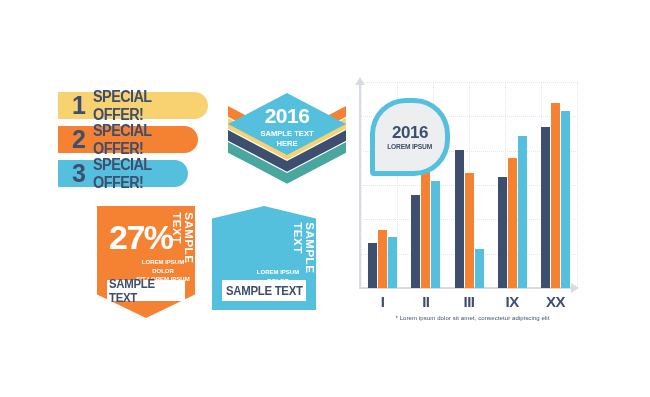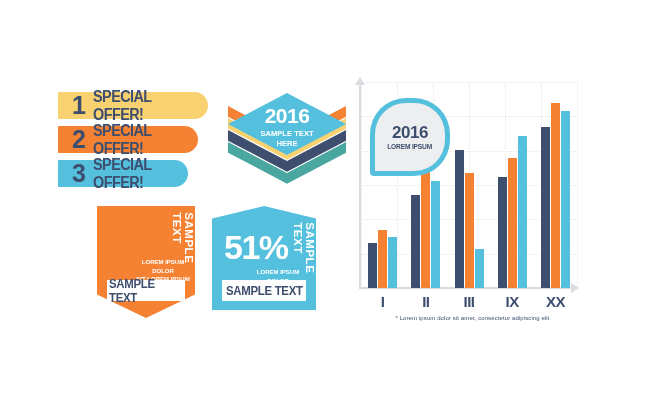--- a/index.html
+++ b/index.html
@@ -114,35 +114,35 @@
     <div class="dlayer" style="top: 0px; background: rgb(85, 192, 222);"></div>
     <div class="dia-txt">
       <div class="dia-year">2016</div>
       <div class="dia-s1">SAMPLE TEXT</div>
       <div class="dia-s2">HERE</div>
     </div>
   </div>
 
   <div class="badge badge-orange">
     <div class="body"></div>
+    <div class="pct">27%</div>
     <div class="sub">
       <div>LOREM IPSUM DOLOR</div>
       <div>SIT LOREM IPSUM</div>
     </div>
     <div class="side">
       <span>SAMPLE TEXT</span>
     </div>
     <div class="strip">
       <span>SAMPLE TEXT</span>
     </div>
   </div>
 
   <div class="badge badge-blue">
     <div class="body"></div>
-    <div class="pct">51%</div>
     <div class="sub">
       <div>LOREM IPSUM DOLOR</div>
       <div>SIT LOREM IPSUM</div>
     </div>
     <div class="side">
       <span>SAMPLE TEXT</span>
     </div>
     <div class="strip">
       <span>SAMPLE TEXT</span>
     </div>

